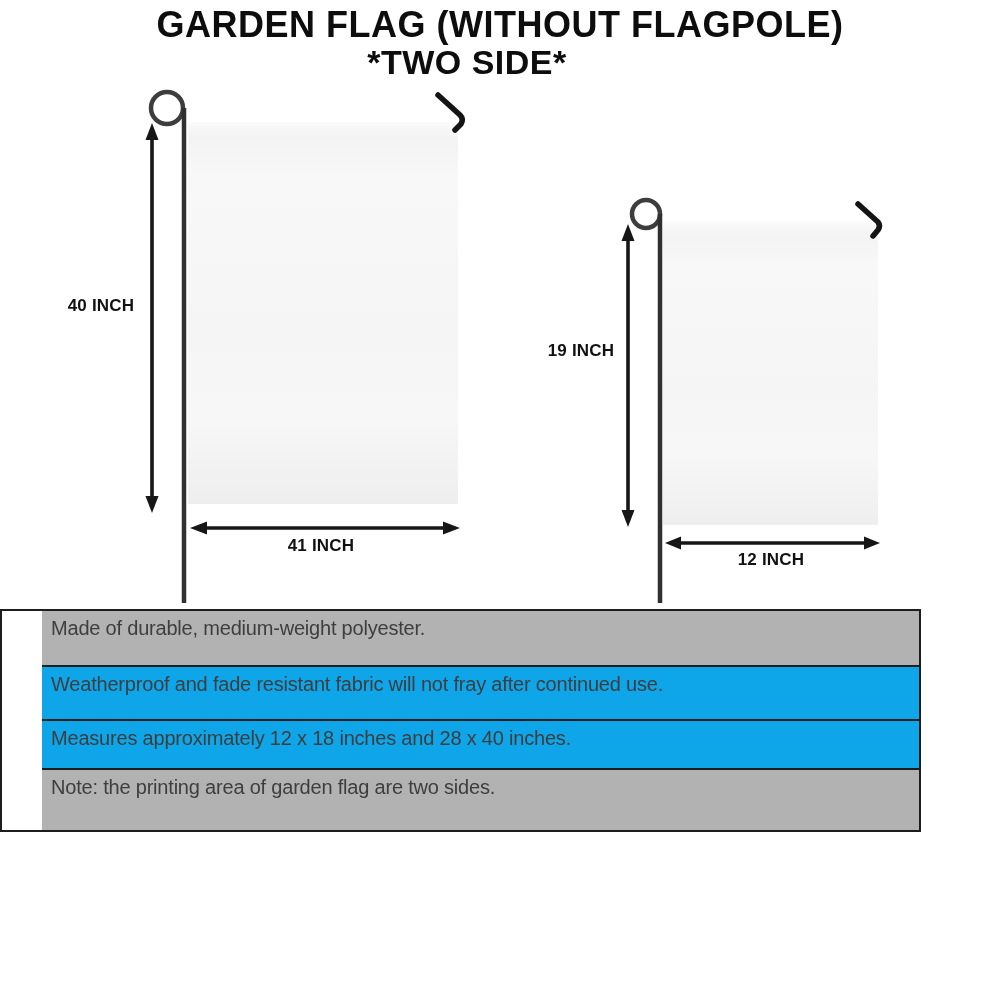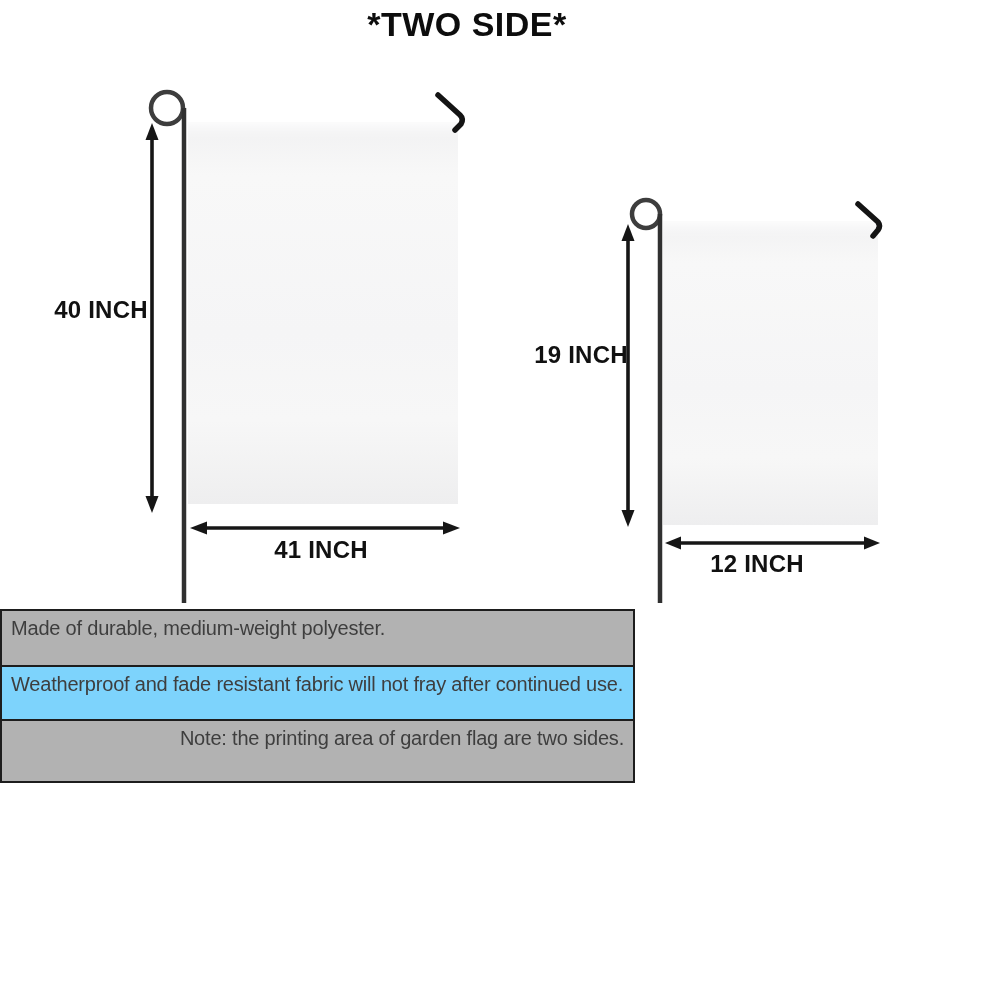--- a/index.html
+++ b/index.html
@@ -36,53 +36,55 @@
   .lines { position: absolute; left: 0; top: 0; pointer-events: none; }
   .pole-loop { fill: none; stroke: #3d3d3d; stroke-width: 4.5px; }
   .pole-shaft { stroke: #303030; stroke-width: 4.5px; }
   .hook { fill: none; stroke: #141414; stroke-width: 5.5px; stroke-linecap: round; stroke-linejoin: round; }
   .arrow-shaft { stroke: #161616; stroke-width: 3.6px; }
   .arrow-head { fill: #161616; stroke: none; }
 
   
   .dim {
     position: absolute; width: 160px; text-align: center;
-    font-size: 24px; font-weight: 700; color: #111111; letter-spacing: 0.2px;
+    font-size: 17px; font-weight: 700; color: #111111; letter-spacing: 0.2px;
   }
   .dim-40 { left: 21px;  top: 296px; }
   .dim-28 { left: 241px; top: 536px; }
   .dim-18 { left: 501px; top: 341px; }
-  .dim-12 { left: 677px; top: 550px; }
+  .dim-12 { left: 691px; top: 550px; }
 
   
   .spec-table {
-    position: absolute; left: 0; top: 609px; width: 635px;
+    position: absolute; left: 0; top: 609px; width: 921px;
     border: 2px solid #1d1d1d;
+    padding-left: 40px;
   }
   .spec-row {
     width: 100%;
     padding: 6px 9px 0 9px;
     font-size: 20px; letter-spacing: -0.2px;
     color: #3e3e3e;
-    background: #7dd3fc;
+    background: #0ea5e9;
     border-top: 2px solid #1d1d1d;
   }
   .spec-row:first-child { border-top: none; }
   .spec-row.shaded { background: #b2b2b2; }
   .spec-row.h56 { height: 54px; }
   .spec-row.h60 { height: 58px; }
   .spec-row.h51 { height: 49px; }
-  .spec-row.h64 { height: 62px; text-align: right; }
+  .spec-row.h64 { height: 62px; }
 </style>
 </head>
 <body>
 
 <div class="page">
 
   <div class="title-block">
+    <div class="title-line1">GARDEN FLAG (WITHOUT FLAGPOLE)</div>
     <div class="title-line2">*TWO SIDE*</div>
   </div>
 
   <div class="flag flag-large"></div>
   <div class="flag flag-small"></div>
 
   <svg class="lines" width="1000" height="620" viewBox="0 0 1000 620">
 
     <circle class="pole-loop" cx="167" cy="108" r="16"></circle>
     <line class="pole-shaft" x1="184" y1="108" x2="184" y2="603"></line>
@@ -114,18 +116,21 @@
   <div class="dim dim-18">19 INCH</div>
   <div class="dim dim-12">12 INCH</div>
 
   <div class="spec-table">
     <div class="spec-row shaded h56">
       <span>Made of durable, medium-weight polyester.</span>
     </div>
     <div class="spec-row h56">
       <span>Weatherproof and fade resistant fabric will not fray after continued use.</span>
     </div>
+    <div class="spec-row h51">
+      <span>Measures approximately 12 x 18 inches and 28 x 40 inches.</span>
+    </div>
     <div class="spec-row shaded h64">
       <span>Note: the printing area of garden flag are two sides.</span>
     </div>
   </div>
 
 </div>
 
 </body></html>

